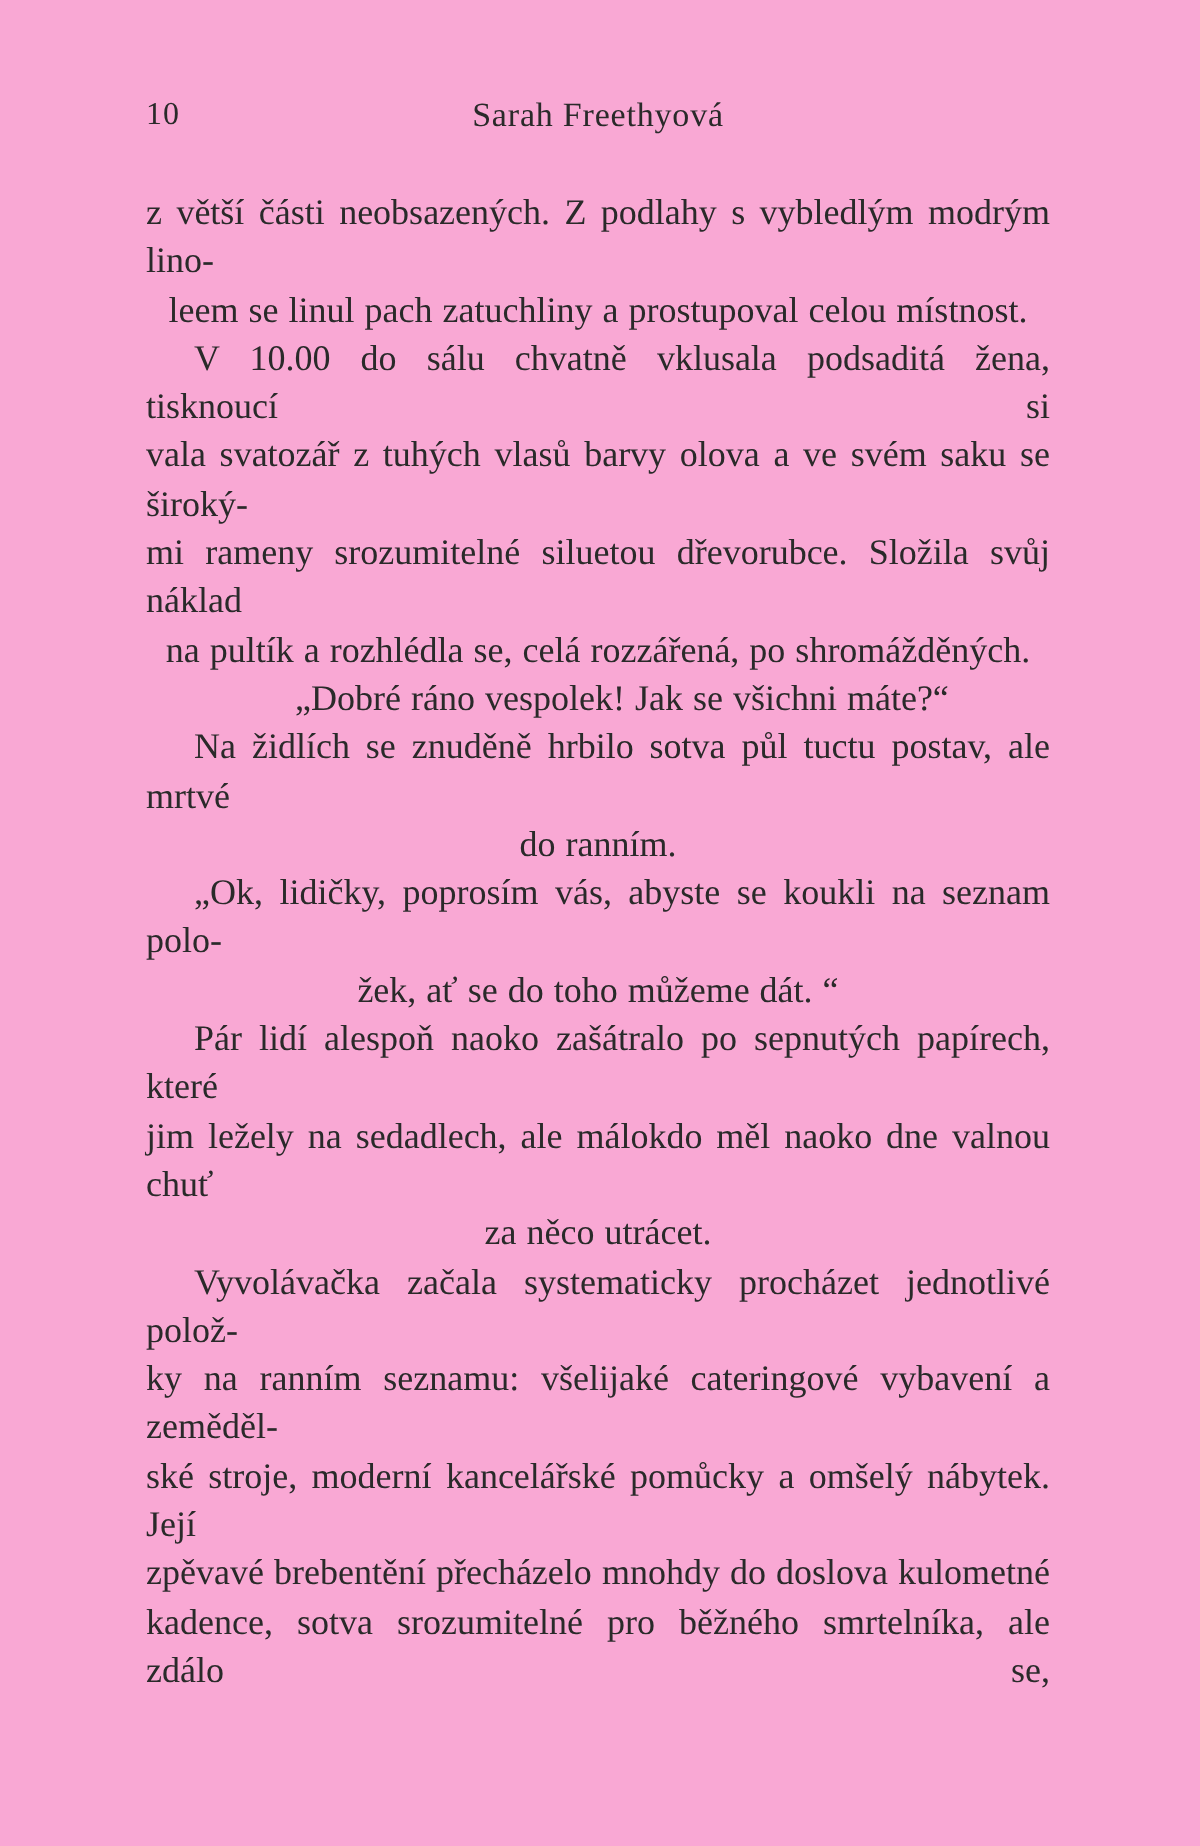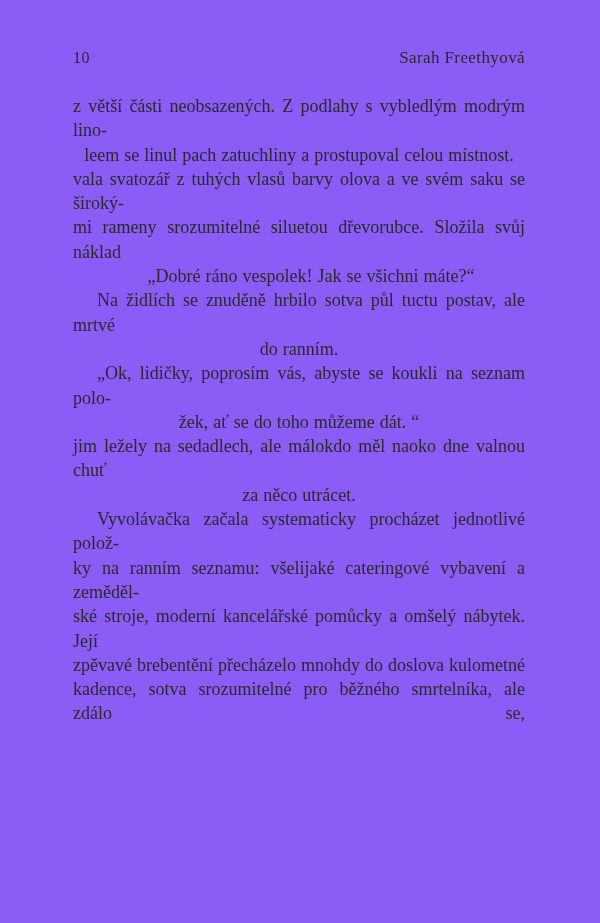--- a/index.html
+++ b/index.html
@@ -4,21 +4,21 @@
 <style>
   html, body {
     margin: 0;
     padding: 0;
     background: #ffffff;
   }
   .page {
     position: relative;
     width: 600px;
     height: 923px;
-    background: #8b5cf6;
+    background: #f9a8d4;
     font-family: "Liberation Serif", "DejaVu Serif", serif;
     color: #2a2a2a;
     overflow: hidden;
   }
   .running-head {
     position: absolute;
     top: 47px;
     left: 73px;
     width: 452px;
     height: 22px;
@@ -27,21 +27,21 @@
   }
   .folio {
     position: absolute;
     left: 0;
     top: 0;
     font-size: 16px;
     letter-spacing: 0.5px;
   }
   .running-title {
     display: block;
-    text-align: right;
+    text-align: center;
     letter-spacing: 0.4px;
   }
   .textblock {
     position: absolute;
     top: 94px;
     left: 73px;
     width: 452px;
     font-size: 18px;
     line-height: 24.3px;
     word-spacing: 0.5px;
@@ -64,27 +64,30 @@
 <div class="page">
 
   <div class="running-head">
     <span class="folio">10</span>
     <span class="running-title">Sarah Freethyová</span>
   </div>
 
   <div class="textblock">
     <div class="line j">z větší části neobsazených. Z podlahy s vybledlým modrým lino-</div>
     <div class="line">leem se linul pach zatuchliny a prostupoval celou místnost.</div>
+    <div class="line j ind">V 10.00 do sálu chvatně vklusala podsaditá žena, tisknoucí si</div>
     <div class="line j">vala svatozář z tuhých vlasů barvy olova a ve svém saku se široký-</div>
     <div class="line j">mi rameny srozumitelné siluetou dřevorubce. Složila svůj náklad</div>
+    <div class="line">na pultík a rozhlédla se, celá rozzářená, po shromážděných.</div>
     <div class="line ind">„Dobré ráno vespolek! Jak se všichni máte?“</div>
     <div class="line j ind">Na židlích se znuděně hrbilo sotva půl tuctu postav, ale mrtvé</div>
     <div class="line">do ranním.</div>
     <div class="line j ind">„Ok, lidičky, poprosím vás, abyste se koukli na seznam polo-</div>
     <div class="line">žek, ať se do toho můžeme dát. “</div>
+    <div class="line j ind">Pár lidí alespoň naoko zašátralo po sepnutých papírech, které</div>
     <div class="line j">jim ležely na sedadlech, ale málokdo měl naoko dne valnou chuť</div>
     <div class="line">za něco utrácet.</div>
     <div class="line j ind">Vyvolávačka začala systematicky procházet jednotlivé polož-</div>
     <div class="line j">ky na ranním seznamu: všelijaké cateringové vybavení a zeměděl-</div>
     <div class="line j">ské stroje, moderní kancelářské pomůcky a omšelý nábytek. Její</div>
     <div class="line j">zpěvavé brebentění přecházelo mnohdy do doslova kulometné</div>
     <div class="line j">kadence, sotva srozumitelné pro běžného smrtelníka, ale zdálo se,</div>
 
   </div>
 

